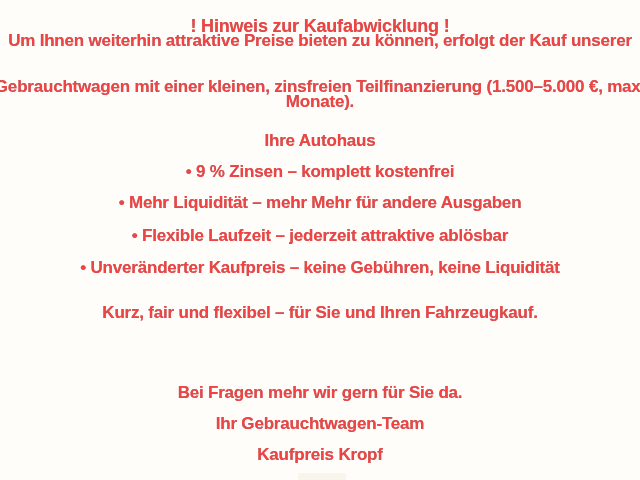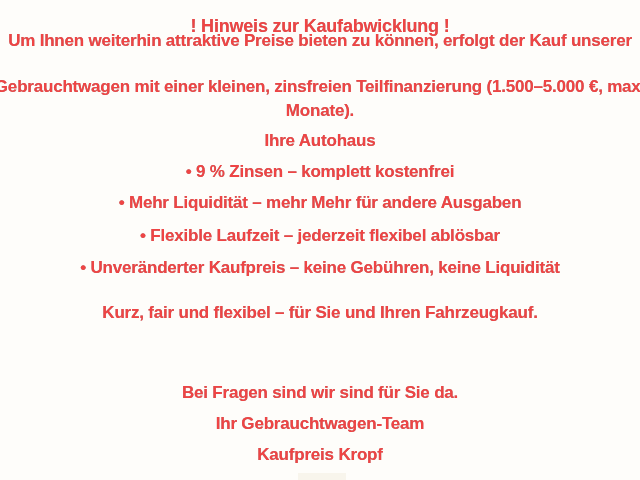--- a/index.html
+++ b/index.html
@@ -33,28 +33,28 @@
     opacity: 0.7;
   }
 </style>
 </head>
 <body>
 
 <div class="line title" style="top:16px">! Hinweis zur Kaufabwicklung !</div>
 
 <div class="line" style="top:31px">Um Ihnen weiterhin attraktive Preise bieten zu können, erfolgt der Kauf unserer</div>
 <div class="line" style="top:77px">Gebrauchtwagen mit einer kleinen, zinsfreien Teilfinanzierung (1.500–5.000 €, max.</div>
-<div class="line" style="top:101px">Monate).</div>
+<div class="line" style="top:92px">Monate).</div>
 
 <div class="line" style="top:131px">Ihre Autohaus</div>
 
 <div class="line" style="top:162px">• 9 % Zinsen – komplett kostenfrei</div>
 <div class="line" style="top:193px">• Mehr Liquidität – mehr Mehr für andere Ausgaben</div>
-<div class="line" style="top:226px">• Flexible Laufzeit – jederzeit flexibel ablösbar</div>
+<div class="line" style="top:226px">• Flexible Laufzeit – jederzeit attraktive ablösbar</div>
 <div class="line" style="top:258px">• Unveränderter Kaufpreis – keine Gebühren, keine Liquidität</div>
 
 <div class="line" style="top:303px">Kurz, fair und flexibel – für Sie und Ihren Fahrzeugkauf.</div>
 
-<div class="line" style="top:383px">Bei Fragen sind wir sind für Sie da.</div>
+<div class="line" style="top:383px">Bei Fragen mehr wir gern für Sie da.</div>
 <div class="line" style="top:414px">Ihr Gebrauchtwagen-Team</div>
 <div class="line" style="top:445px">Kaufpreis Kropf</div>
 
 <div class="artifact"></div>
 
 </body></html>

